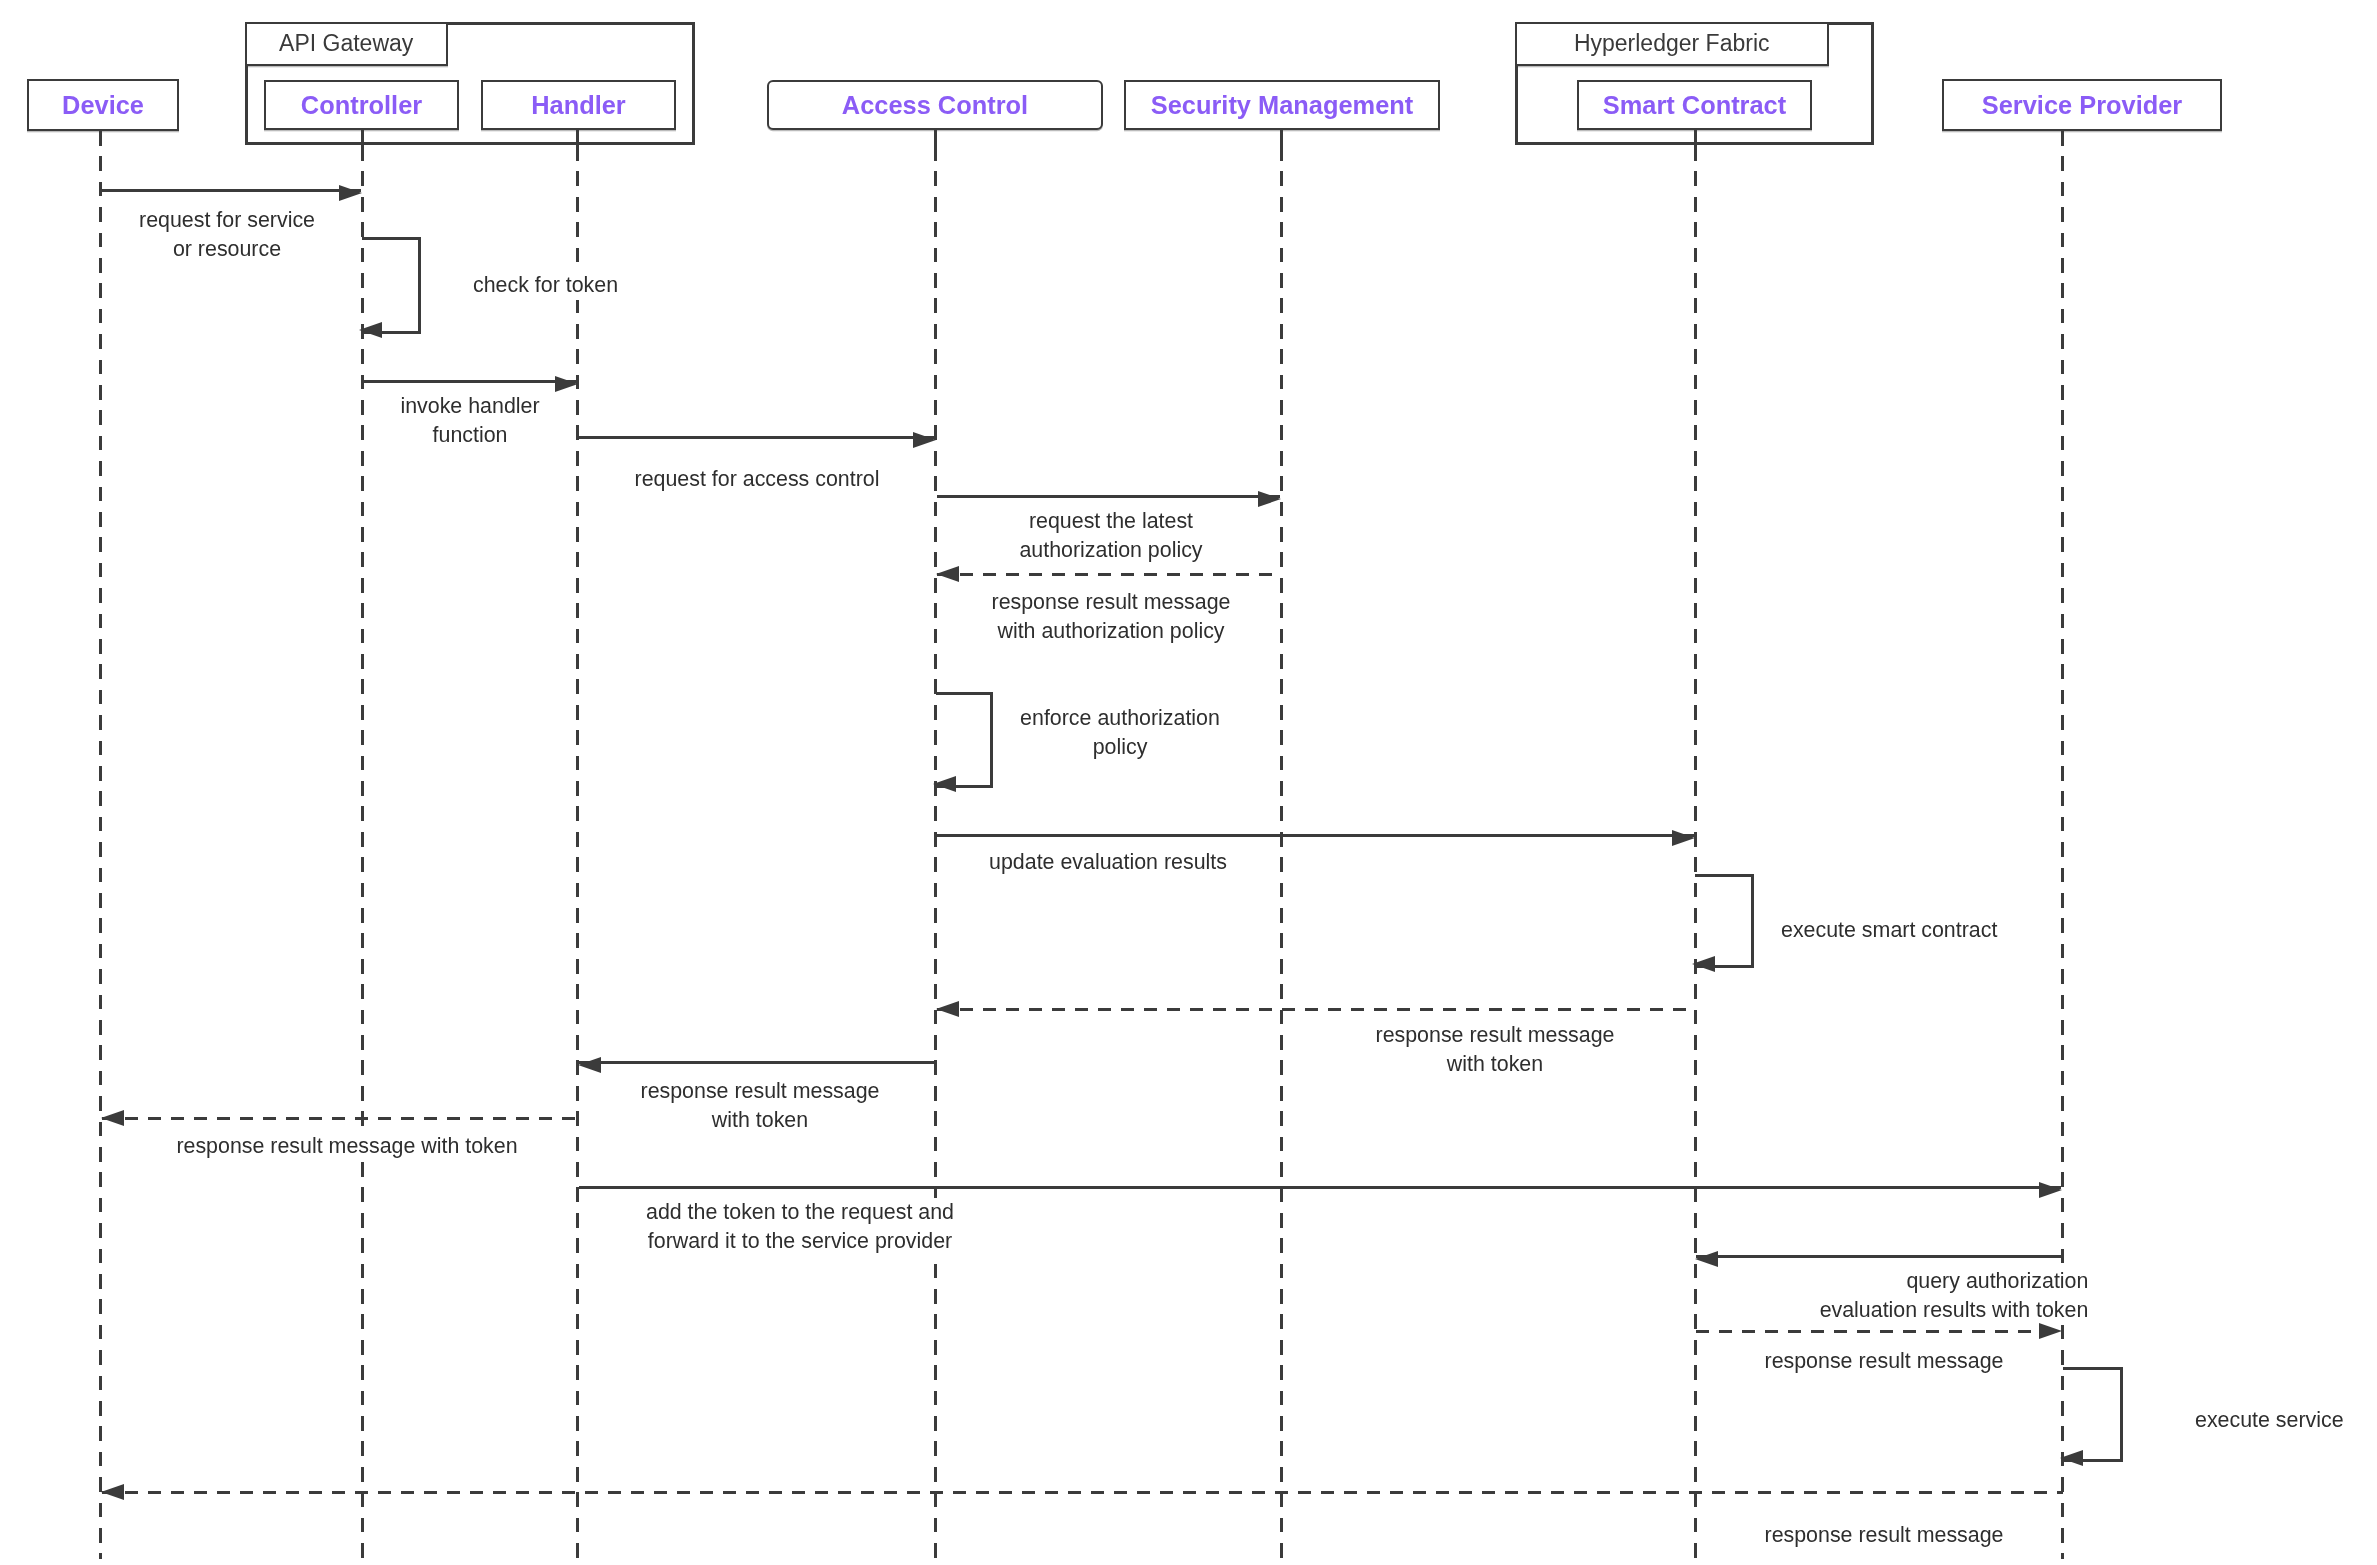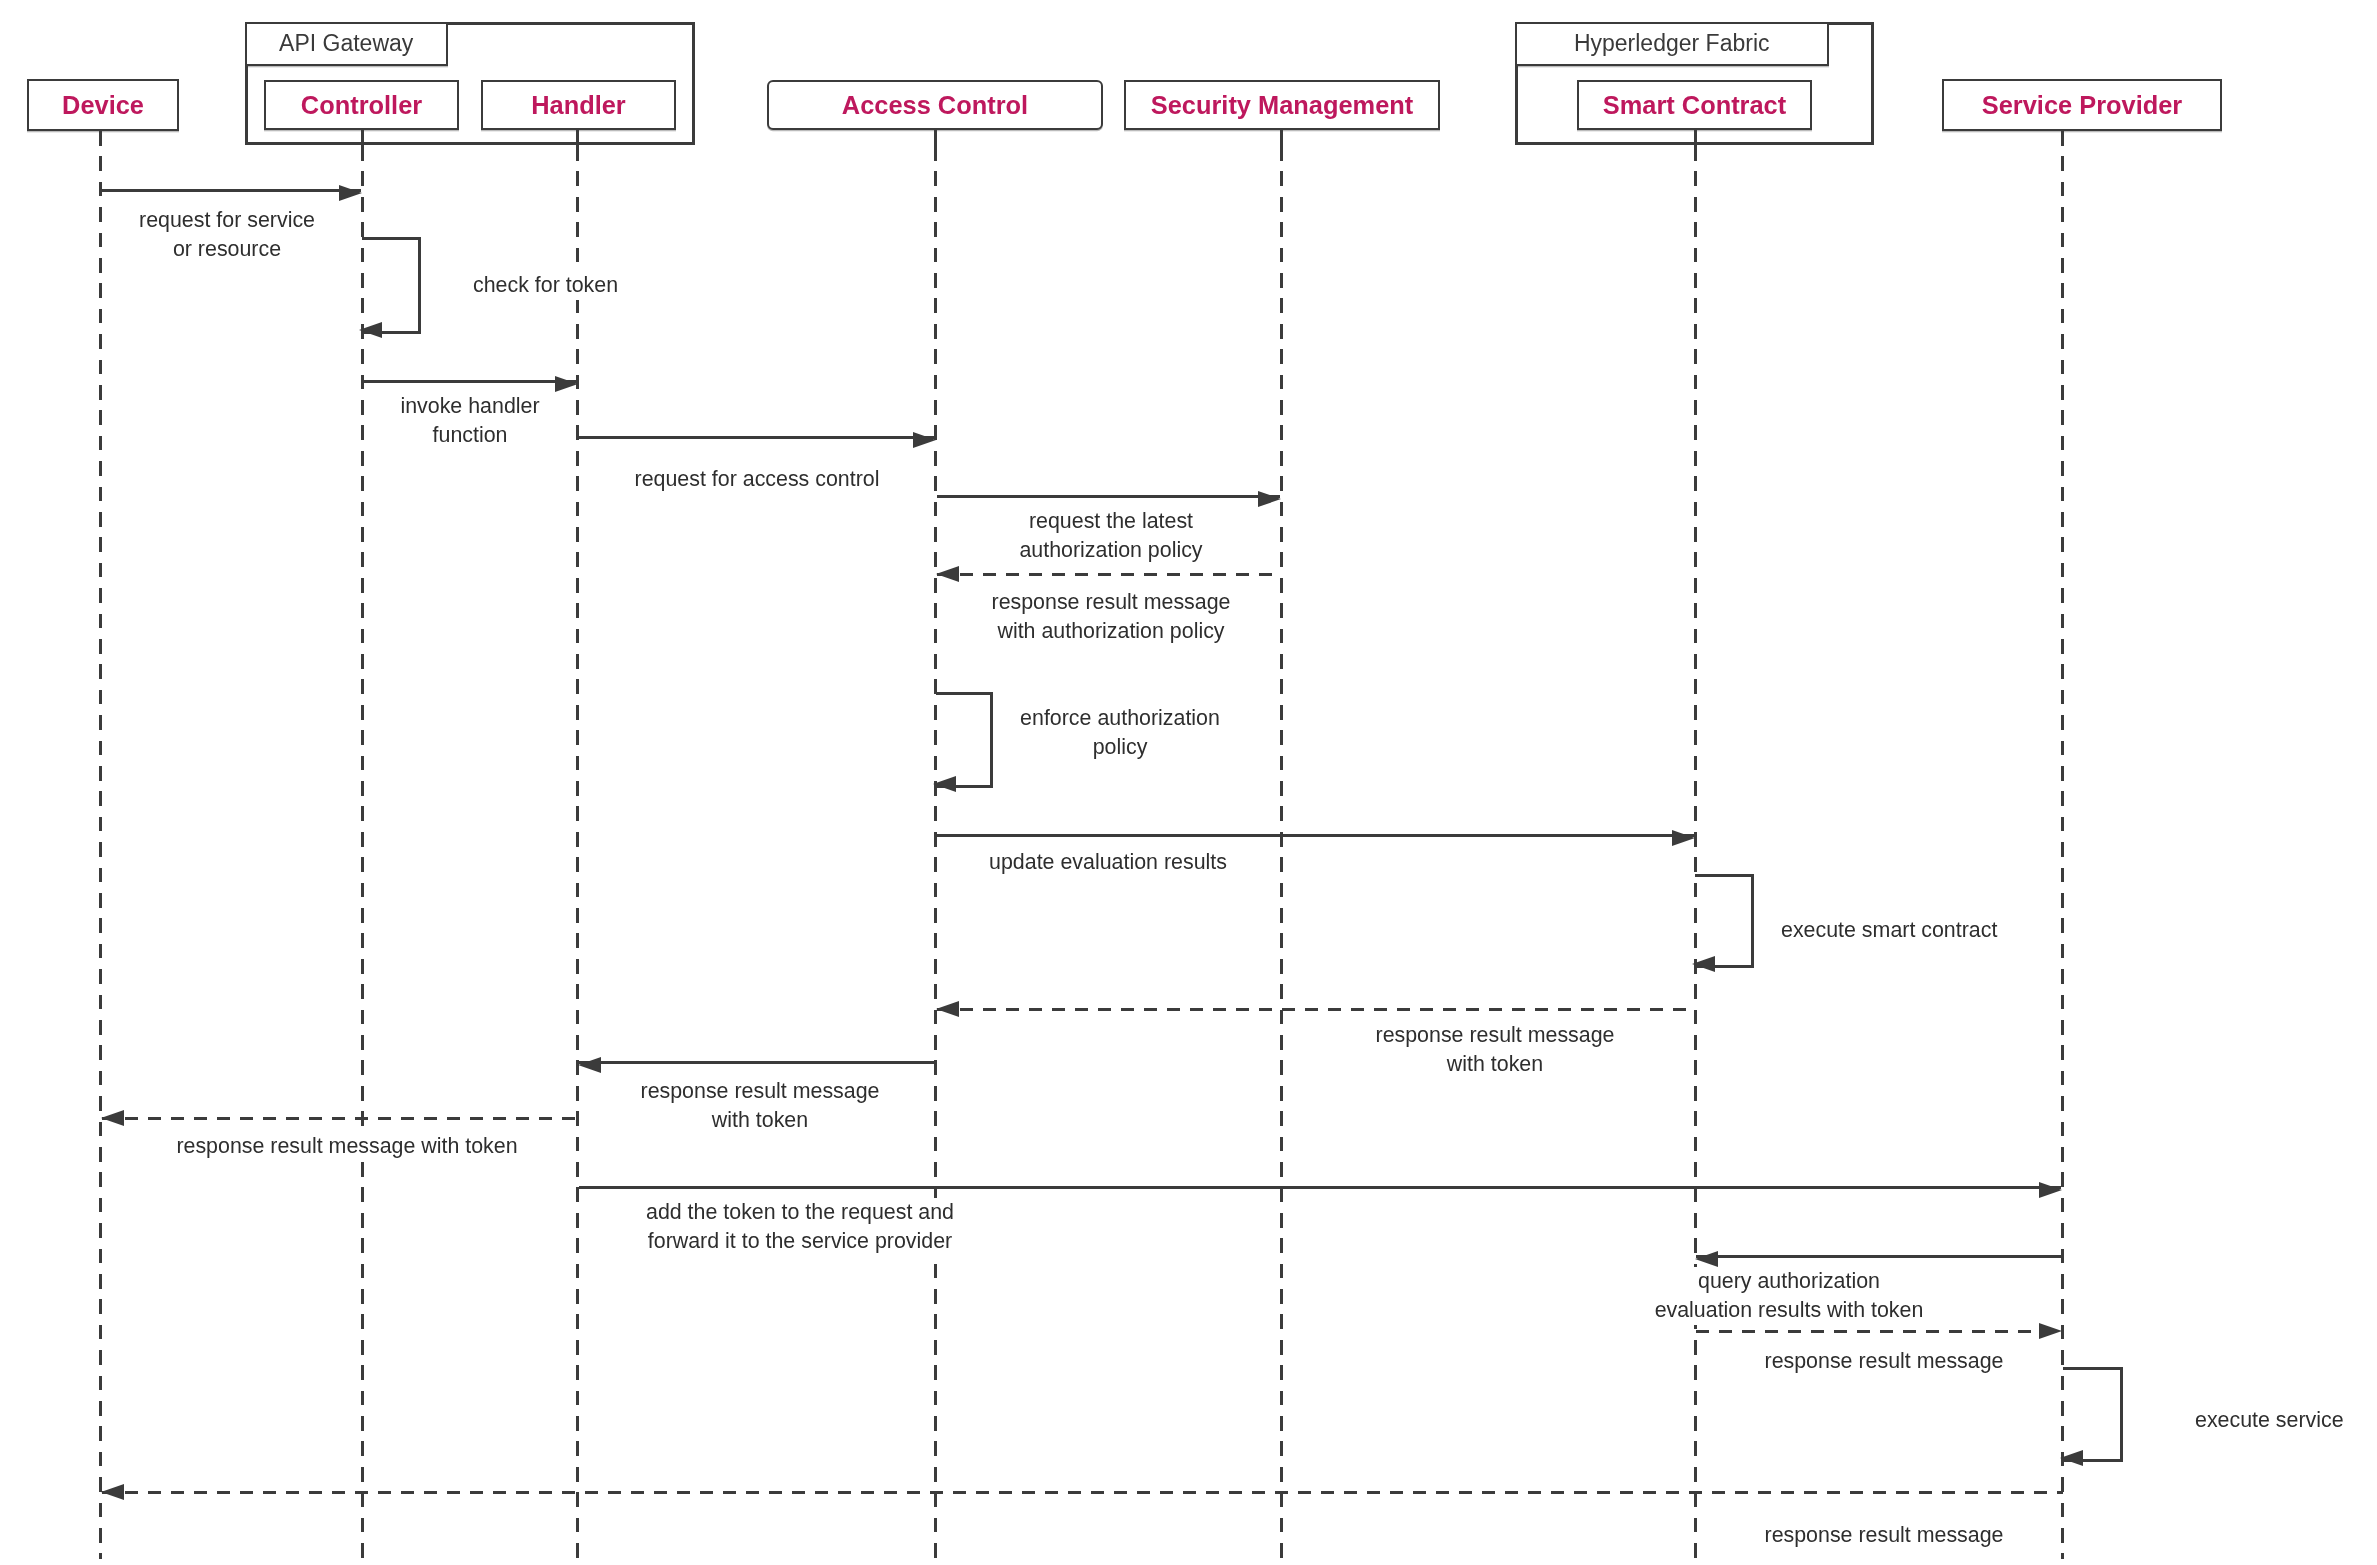--- a/index.html
+++ b/index.html
@@ -10,21 +10,21 @@
     font-family:"Liberation Sans", sans-serif;
     color:#2e2e2e;
     overflow:hidden;
   }
   
   .pbox{
     position:absolute;
     border:2.7px solid #3b3b3b;
     background:#ffffff;
     display:flex;align-items:center;justify-content:center;
-    font-weight:bold;font-size:25.4px;color:#be185d;
+    font-weight:bold;font-size:25.4px;color:#8b5cf6;
     box-sizing:border-box;
     box-shadow:0 1.3px 0 rgba(60,60,60,.35);
   }
   
   .frame{
     position:absolute;
     border:3.3px solid #3b3b3b;
     box-sizing:border-box;
     background:transparent;
     text-decoration:underline;
@@ -197,21 +197,21 @@
 
   <div class="msg" style="left:579px;top:1186px;width:1482px;">
     <span class="arr r"></span>
   </div>
   <div class="mlabel" style="left:800px;top:1198px;">add the token to the request and
 forward it to the service provider</div>
 
   <div class="msg" style="left:1696px;top:1255px;width:365px;">
     <span class="arr l"></span>
   </div>
-  <div class="mlabel" style="left:1789px;top:1267px;">query authorization
+  <div class="mlabel" style="left:1954px;top:1267px;text-align:right;">query authorization
 evaluation results with token</div>
 
   <div class="msg dashed" style="left:1696px;top:1330px;width:365px;">
     <span class="arr r"></span>
   </div>
   <div class="mlabel" style="left:1884px;top:1347px;">response result message</div>
 
   <div class="loop" style="left:2063px;top:1367px;width:60px;height:95px;">
     <span class="arr l"></span>
   </div>

